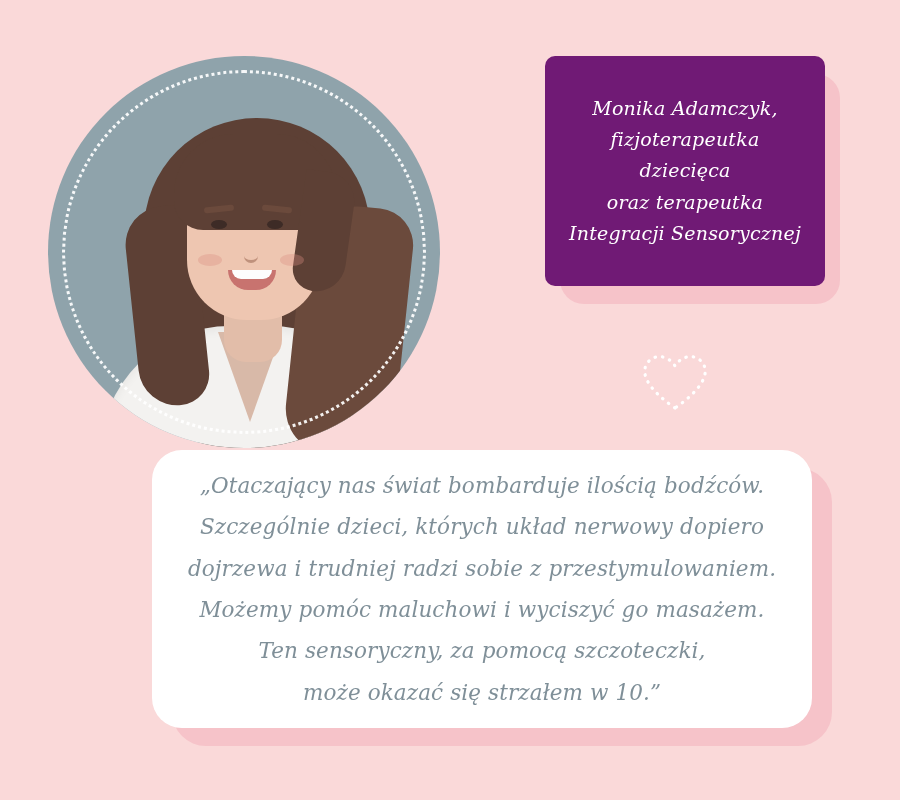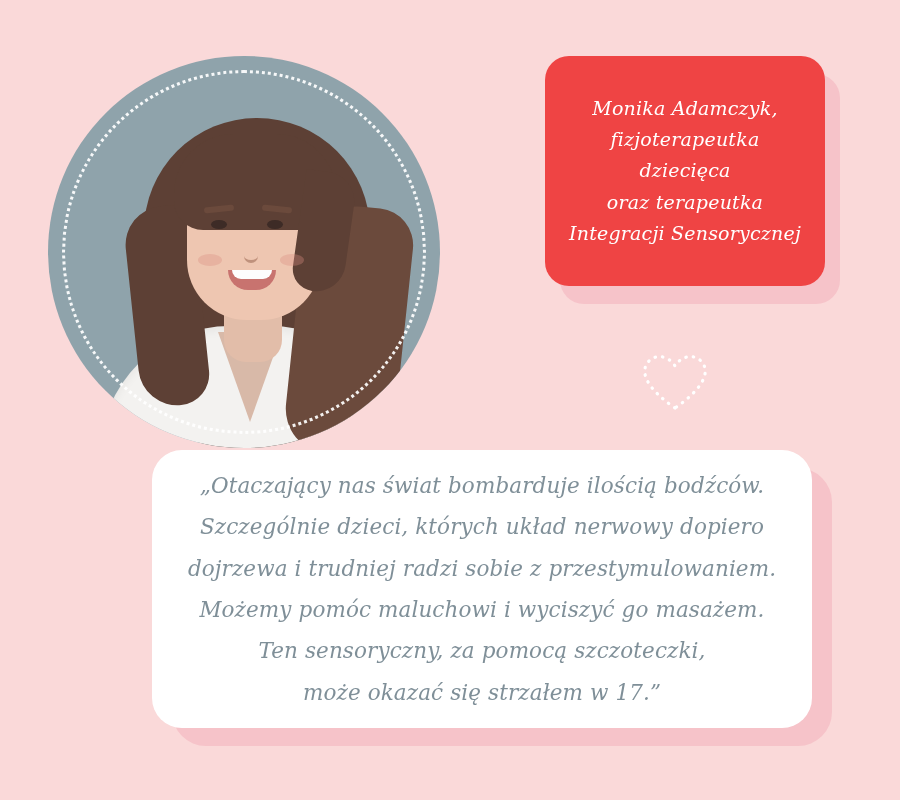--- a/index.html
+++ b/index.html
@@ -228,22 +228,22 @@
     height: 230px;
     background: #f6c3c9;
     border-radius: 24px;
   }
   .name-card {
     position: absolute;
     left: 545px;
     top: 56px;
     width: 280px;
     height: 230px;
-    background: #ef4444;
-    border-radius: 24px;
+    background: #701a75;
+    border-radius: 10px;
     display: flex;
     align-items: center;
     justify-content: center;
     box-sizing: border-box;
     padding: 16px 18px;
   }
   .name-card-text {
     color: #ffffff;
     font-family: "DejaVu Serif", serif;
     font-style: italic;
@@ -341,16 +341,16 @@
     </svg>
   </div>
 
   <div class="quote-card-shadow"></div>
   <div class="quote-card">
     <div class="quote-text">„Otaczający nas świat bombarduje ilością bodźców.
 Szczególnie dzieci, których układ nerwowy dopiero
 dojrzewa i trudniej radzi sobie z przestymulowaniem.
 Możemy pomóc maluchowi i wyciszyć go masażem.
 Ten sensoryczny, za pomocą szczoteczki,
-może okazać się strzałem w 17.”</div>
+może okazać się strzałem w 10.”</div>
   </div>
 
 </div>
 
 </body></html>

